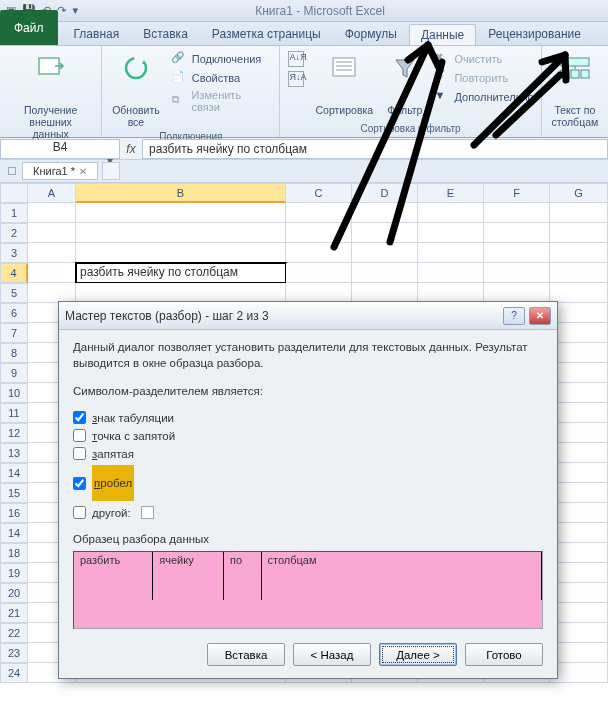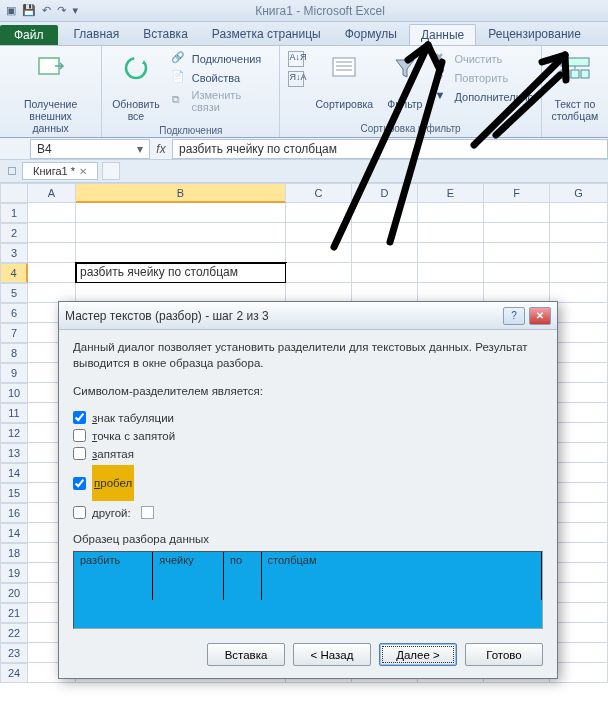--- a/index.html
+++ b/index.html
@@ -6,38 +6,38 @@
   body { width: 608px; height: 703px; background: #fff; overflow: hidden; position: relative; font-size: 12px; color: #333; }
   
   
   .qat { height: 22px; background: linear-gradient(#e8eef7,#d6e2f0); display:flex; align-items:center; padding:0 6px; border-bottom:1px solid #b5c5da;}
   .qat .qat-left { display:flex; gap:6px; align-items:center;}
   .qat .qat-left span { color:#4a607e; font-size:11px; cursor:pointer;}
   .qat .title { flex:1; text-align:center; color:#6a7e98; font-size:12px; padding-right:40px;}
   
   
   .tabs { height: 24px; background: linear-gradient(#e4ecf6,#d6e2f0); display:flex; align-items:flex-end; padding-left:0; border-bottom:1px solid #b5c5da;}
-  .tab-file { background:#1e6b3a; color:#fff; padding:4px 14px; font-size:12px; height:20px; display:flex; align-items:center; border-radius:2px 2px 0 0; margin-right:4px; cursor:pointer;}
+  .tab-file { background:#1e6b3a; color:#fff; padding:4px 14px; font-size:12px; height:35px; display:flex; align-items:center; border-radius:2px 2px 0 0; margin-right:4px; cursor:pointer;}
   .tab { padding:4px 12px; color:#3a5276; font-size:12px; cursor:pointer;}
   .tab.active { background:#f2f6fb; border:1px solid #b5c5da; border-bottom:none; border-radius:2px 2px 0 0; padding:3px 11px;}
   
   
   .ribbon { height: 92px; background: linear-gradient(#f4f8fc,#e3ecf6); border-bottom:1px solid #8fa7c4; display:flex;}
   .rgroup { border-right:1px solid #c3d1e3; padding:4px 8px 2px; display:flex; flex-direction:column; align-items:center; justify-content:space-between;}
   .rgroup .content { display:flex; gap:10px; align-items:flex-start;}
   .rgroup .label { font-size:10px; color:#4a607e; text-align:center; padding:1px 0;}
-  .big-btn { display:flex; flex-direction:column; align-items:center; gap:14px; font-size:10.5px; color:#3a5276; text-align:center; cursor:pointer; padding:2px;}
+  .big-btn { display:flex; flex-direction:column; align-items:center; gap:20px; font-size:10.5px; color:#3a5276; text-align:center; cursor:pointer; padding:2px;}
   .big-btn .ico { width:32px; height:32px; display:flex; align-items:center; justify-content:center;}
   .small-item { display:flex; align-items:center; gap:4px; font-size:11px; color:#3a5276; padding:1px 0; cursor:pointer;}
   .small-item .ico { width:16px; height:16px;}
   .stack { display:flex; flex-direction:column; gap:1px;}
   
   
   .fbar { height:22px; display:flex; align-items:center; border-bottom:1px solid #c3d1e3; background:#eef3fa;}
-  .namebox { width:120px; height:20px; border:1px solid #b5c5da; background:#fff; margin-left:30px; display:flex; align-items:center; padding:0 6px; font-size:12px; color:#333;}
+  .namebox { width:120px; height:20px; border:1px solid #b5c5da; background:#fff; display:flex; align-items:center; padding:0 6px; font-size:12px; color:#333;flex-direction:column;}
   .namebox .dd { margin-left:auto; color:#666;}
   .fx { width:22px; text-align:center; font-style:italic; color:#555; font-size:12px; cursor:pointer;}
   .formula-input { flex:1; height:20px; border:1px solid #b5c5da; background:#fff; padding:0 6px; font-size:12px; display:flex; align-items:center;}
   
   
   .wbtabs { height:23px; background:#e4ecf6; display:flex; align-items:center; padding-left:8px; border-bottom:1px solid #c3d1e3;}
   .wbtab { background:#ffffff; border:1px solid #b5c5da; padding:2px 10px; font-size:11px; display:flex; align-items:center; gap:4px;}
   .wbtab .close { color:#888; cursor:pointer; font-size:10px;}
   .newtab { width:18px; height:18px; border:1px solid #c3d1e3; margin-left:4px; background:#f2f6fb; cursor:pointer;}
   
@@ -68,21 +68,21 @@
   .opts { display:flex; }
   .opts .col { display:flex; flex-direction:column; gap:5px;}
   .chk { display:flex; align-items:center; gap:6px;}
   .chk input { width:13px; height:13px;}
   .chk .u { text-decoration:underline;}
   .chk.hl label { background:#eab308; padding:12px 2px;}
   .other-input { width:50px; height:18px; border:1px solid #9aa; background:#fff; margin-left:4px;}
   .qualrow { display:flex; align-items:center; gap:8px; margin-top:12px;}
   .qualrow select { width:140px; height:20px; border:1px solid #9aa; background:#fff; font-size:11px; padding:0 4px;}
   .preview-lbl { margin:14px 0 6px;}
-  .preview { border:1px inset #9aa; background:#0ea5e9; height:78px; overflow:auto; padding:0;}
+  .preview { border:1px inset #9aa; background:#f9a8d4; height:78px; overflow:auto; padding:0;}
   .preview table { border-collapse:collapse; font-size:11px; width:100%;}
   .preview td { border-right:1px solid #000; padding:2px 6px; vertical-align:top;}
   .dlg-buttons { display:flex; justify-content:flex-end; gap:8px; padding-top:14px;}
   .dlg-buttons button { min-width:78px; height:23px; font-size:11.5px; border:1px solid #8f9aa7; background:linear-gradient(#fefefe,#e2e7ec); border-radius:2px; cursor:pointer;}
   .dlg-buttons button.default { outline:1px dotted #333; outline-offset:-4px; border:1px solid #4a7ebb; box-shadow:0 0 0 1px #9cc1eb inset;}
   
   
   .annot { position:absolute; left:0; top:0; pointer-events:none;}
   
   svg.ico-svg { display:block;}

